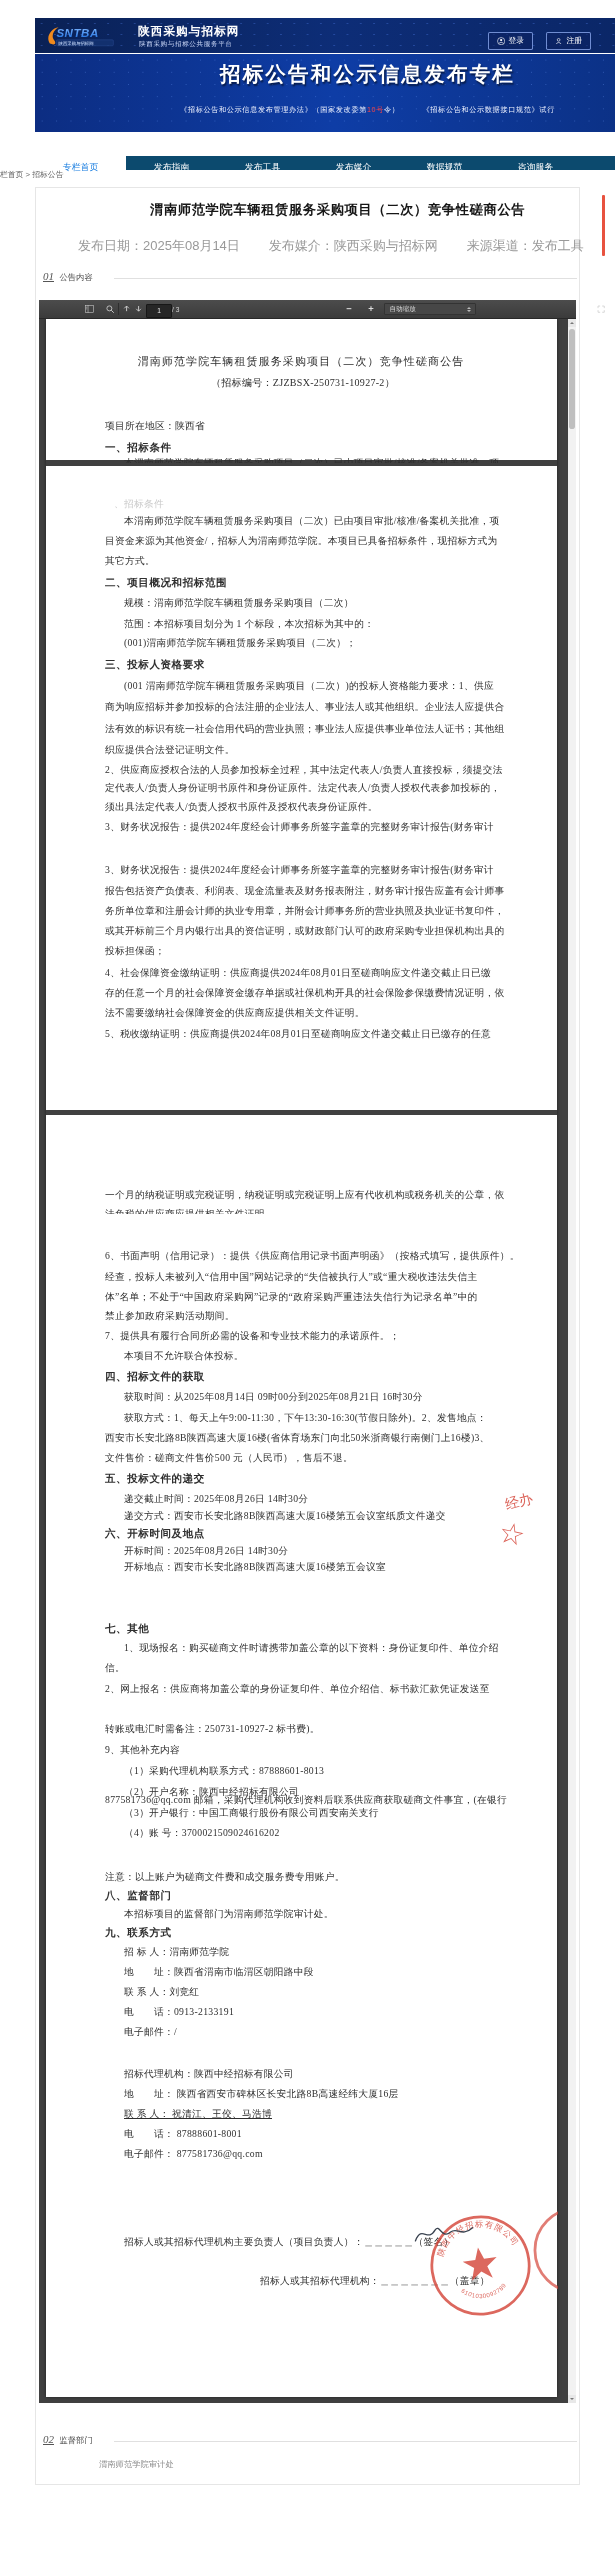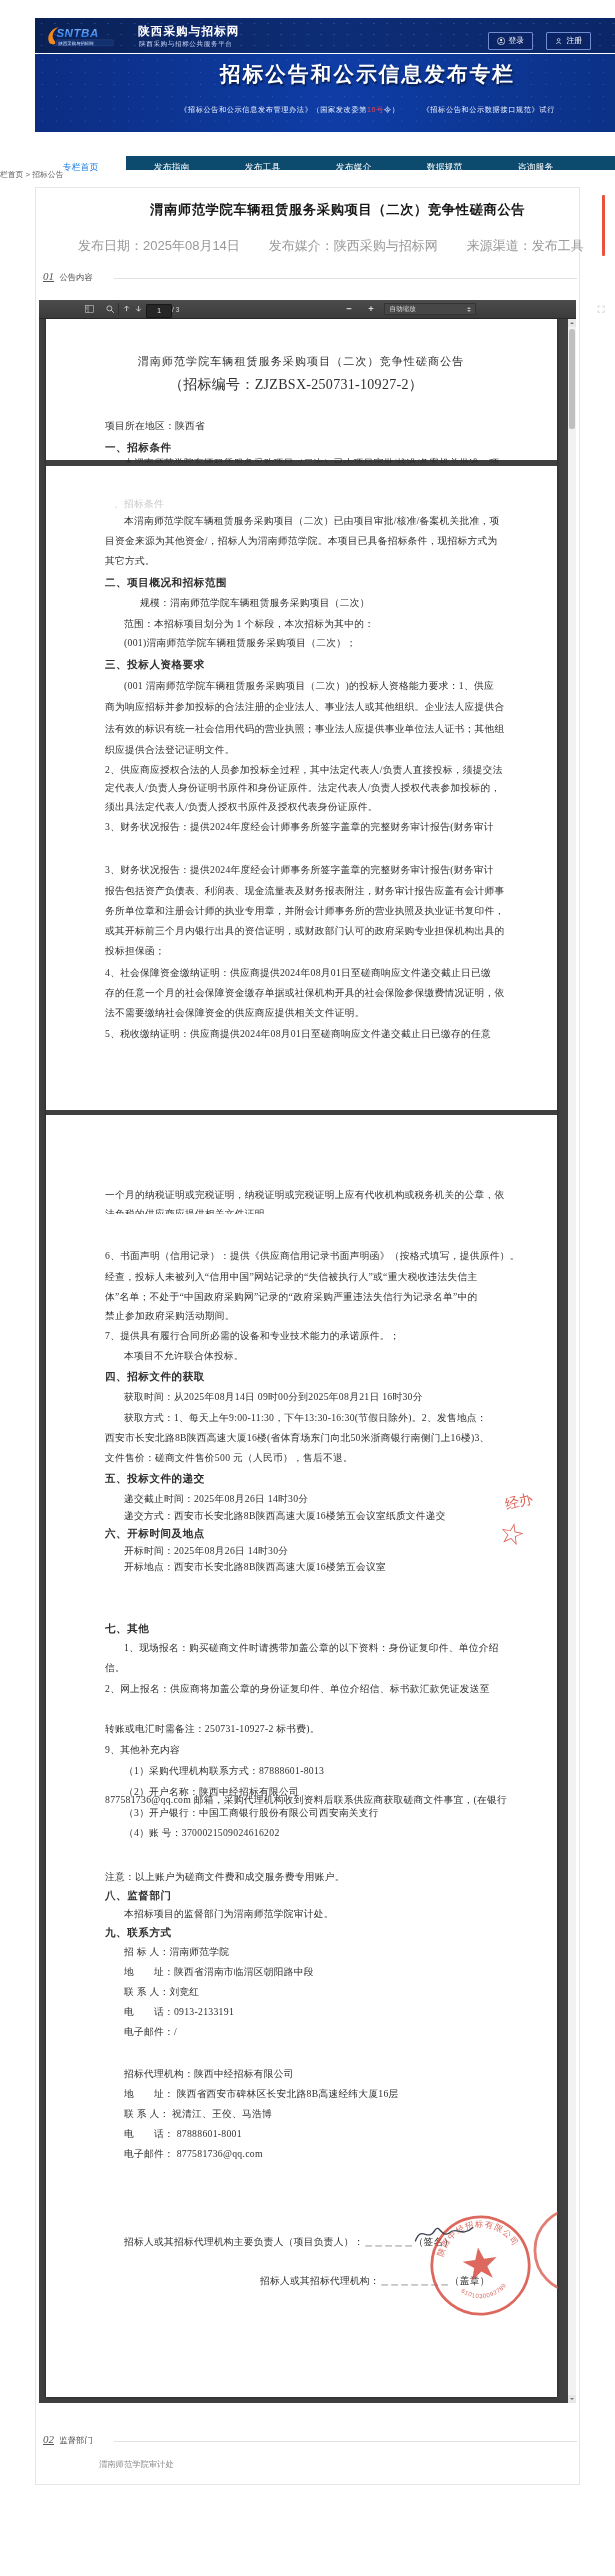--- a/index.html
+++ b/index.html
@@ -70,21 +70,21 @@
   .sb-track{left:568px;top:319px;width:8.3px;height:2084px;background:#f2f2f2;}
   .sb-thumb{left:569px;top:329px;width:6.1px;height:100px;background:#bfbfbf;border-radius:2.8px;cursor:pointer;}
   .sb-btn{left:568px;width:8.3px;height:8.3px;background:#e8e8e8;display:flex;align-items:center;justify-content:center;cursor:pointer;}
 
   
   .L{position:absolute;white-space:nowrap;font-family:"Liberation Serif",serif;font-size:9.7px;color:#2e2e2e;letter-spacing:0.3px;}
   .L.p{left:105px;}
   .L.i{left:124px;}
   .L.h{left:105px;font-weight:bold;font-size:10.5px;letter-spacing:0.6px;}
   .L.t{left:301px;transform:translateX(-50%);font-size:11px;letter-spacing:1.1px;}
-  .L.c{left:296px;transform:translateX(-50%);font-size:14px;}
+  .L.c{left:303px;transform:translateX(-50%);font-size:10px;}
   .L.cut{left:105px;height:5.5px;overflow:hidden;}
   .L.g{left:114px;color:#c9c9c9;}
 
   
   .stampA{left:495px;top:1493px;width:64px;height:89px;color:#d5473b;opacity:.85;}
   .stampA .chars{position:absolute;left:10px;top:0;font-family:"Liberation Serif",serif;font-size:14px;transform:rotate(-14deg);}
   .stampA .star{position:absolute;left:4.4px;top:24.4px;font-size:29px;transform:rotate(12deg);}
   .stampB{left:428px;top:2213px;opacity:.82;transform:rotate(-8deg);}
   .stampC-clip{left:521px;top:2203px;width:37px;height:100px;overflow:hidden;opacity:.7;}
   .scroll-indicator{left:602px;top:195px;width:2.8px;height:61px;background:#e8523f;border-radius:1.1px;}
@@ -165,21 +165,21 @@
       <div class="L t" style="top: 354px;">渭南师范学院车辆租赁服务采购项目（二次）竞争性磋商公告</div>
       <div class="L c" style="top: 376px;">（招标编号：ZJZBSX-250731-10927-2）</div>
       <div class="L p" style="top: 420px;">项目所在地区：陕西省</div>
       <div class="L h" style="top: 441px;">一、招标条件</div>
       <div class="L cut" style="top: 457px; left: 124px;">本渭南师范学院车辆租赁服务采购项目（二次）已由项目审批/核准/备案机关批准，项</div>
       <div class="L g" style="top: 498px;">、招标条件</div>
       <div class="L i" style="top: 515px;">本渭南师范学院车辆租赁服务采购项目（二次）已由项目审批/核准/备案机关批准，项</div>
       <div class="L p" style="top: 535px;">目资金来源为其他资金/，招标人为渭南师范学院。本项目已具备招标条件，现招标方式为</div>
       <div class="L p" style="top: 555px;">其它方式。</div>
       <div class="L h" style="top: 576px;">二、项目概况和招标范围</div>
-      <div class="L i" style="top: 597px; margin-left: 16px;">规模：渭南师范学院车辆租赁服务采购项目（二次）</div>
+      <div class="L i" style="top: 597px;">规模：渭南师范学院车辆租赁服务采购项目（二次）</div>
       <div class="L i" style="top: 618px;">范围：本招标项目划分为 1 个标段，本次招标为其中的：</div>
       <div class="L i" style="top: 637px;">(001)渭南师范学院车辆租赁服务采购项目（二次）；</div>
       <div class="L h" style="top: 658px;">三、投标人资格要求</div>
       <div class="L i" style="top: 680px;">(001 渭南师范学院车辆租赁服务采购项目（二次）)的投标人资格能力要求：1、供应</div>
       <div class="L p" style="top: 701px;">商为响应招标并参加投标的合法注册的企业法人、事业法人或其他组织。企业法人应提供合</div>
       <div class="L p" style="top: 723px;">法有效的标识有统一社会信用代码的营业执照；事业法人应提供事业单位法人证书；其他组</div>
       <div class="L p" style="top: 744px;">织应提供合法登记证明文件。</div>
       <div class="L p" style="top: 764px;">2、供应商应授权合法的人员参加投标全过程，其中法定代表人/负责人直接投标，须提交法</div>
       <div class="L p" style="top: 782px; text-align: center;">定代表人/负责人身份证明书原件和身份证原件。法定代表人/负责人授权代表参加投标的，</div>
       <div class="L p" style="top: 801px;">须出具法定代表人/负责人授权书原件及授权代表身份证原件。</div>
@@ -227,21 +227,21 @@
       <div class="L h" style="top: 1889px;">八、监督部门</div>
       <div class="L i" style="top: 1908px;">本招标项目的监督部门为渭南师范学院审计处。</div>
       <div class="L h" style="top: 1926px;">九、联系方式</div>
       <div class="L i" style="top: 1946px;">招 标 人：渭南师范学院</div>
       <div class="L i" style="top: 1966px;">地　　址：陕西省渭南市临渭区朝阳路中段</div>
       <div class="L i" style="top: 1986px;">联 系 人：刘竞红</div>
       <div class="L i" style="top: 2006px;">电　　话：0913-2133191</div>
       <div class="L i" style="top: 2026px;">电子邮件：/</div>
       <div class="L i" style="top: 2068px;">招标代理机构：陕西中经招标有限公司</div>
       <div class="L i" style="top: 2088px;">地　　址： 陕西省西安市碑林区长安北路8B高速经纬大厦16层</div>
-      <div class="L i" style="top: 2108px;">联 系 人： 祝清江、王佼、马浩博</div>
+      <div class="L i" style="top: 2108px; text-decoration: underline;">联 系 人： 祝清江、王佼、马浩博</div>
       <div class="L i" style="top: 2128px; text-align: right;">电　　话： 87888601-8001</div>
       <div class="L i" style="top: 2148px;">电子邮件： 877581736@qq.com</div>
       <div class="L p" style="top: 2236px; left: 124px;">招标人或其招标代理机构主要负责人（项目负责人）：＿＿＿＿＿（签名）</div>
       <div class="L p" style="top: 2275px; left: 260px;">招标人或其招标代理机构：＿＿＿＿＿＿＿（盖章）</div>
     </div>
 
   <div class="abs stampA">
     <div class="chars">经办</div>
     <div class="star">☆</div>
   </div>

